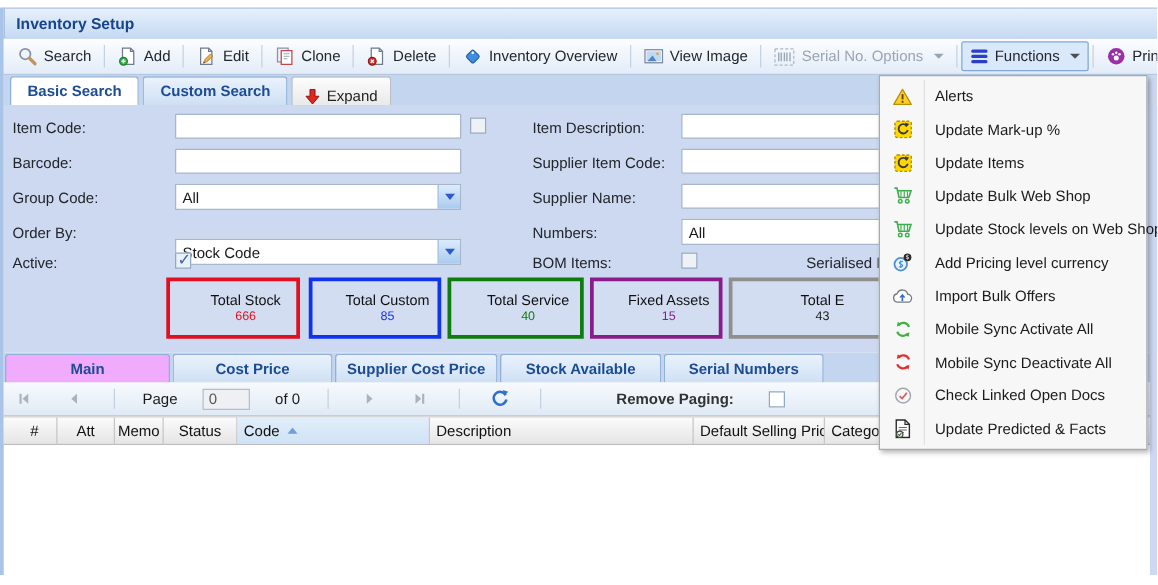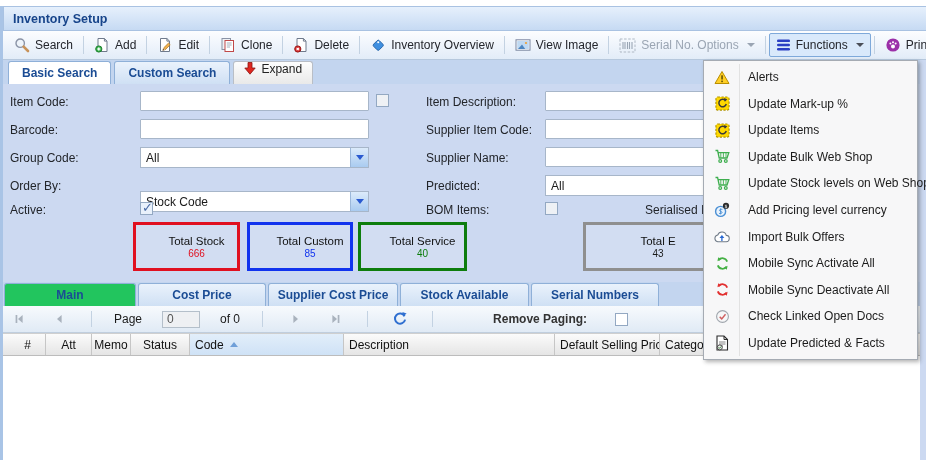--- a/index.html
+++ b/index.html
@@ -28,21 +28,21 @@
          border-top:4px solid #4a4f58;margin-left:3px;}
   .tbtn.disabled .caret{border-top-color:#9aa5b3;}
   .icon{display:inline-flex;align-items:center;justify-content:center;flex:none;}
 
   
   .tabs1{position:absolute;left:3px;top:60px;right:6px;height:24px;background:#c3d5ef;
          display:flex;align-items:flex-end;padding-left:5px;gap:3px;box-sizing:border-box;}
   .tab1{height:22px;display:flex;align-items:center;padding:0 13px;border:1px solid #8fb0d8;border-bottom:none;
         border-radius:3px 3px 0 0;background:linear-gradient(#eaf2fc,#cfe0f4);color:#1b4c94;font-weight:bold;}
   .tab1.active{background:#fff;}
-  .expand-btn{height:22px;display:flex;align-items:flex-start;gap:5px;padding:0 10px;border:1px solid #b9bec6;border-bottom:none;
+  .expand-btn{height:22px;display:flex;align-items:flex-end;gap:5px;padding:0 10px;border:1px solid #b9bec6;border-bottom:none;
         border-radius:3px 3px 0 0;background:linear-gradient(#fdfdfd,#e9e9e9);color:#222;}
 
   
   .form{position:absolute;left:3px;top:84px;right:0;height:198px;background:#ccd9f1;}
   .flabel{position:absolute;color:#22252a;}
   .tinput{position:absolute;height:20px;background:#fff;border:1px solid #a7b6c9;box-sizing:border-box;border-radius:1px;
           font:inherit;padding:0 4px;}
   .combo{position:absolute;height:21px;background:#fff;border:1px solid #a7b6c9;box-sizing:border-box;}
   .combo .val{position:absolute;left:5px;top:3px;}
   .combo .arrow{position:absolute;right:0;top:0;bottom:0;width:17px;
@@ -60,21 +60,21 @@
              display:flex;flex-direction:column;align-items:center;justify-content:center;gap:1px;box-sizing:border-box;padding-left:20px;}
   .total-box .tl{font-size:11.5px;color:#101010;}
   .total-box .tv{font-size:10px;font-weight:normal;}
 
   
   .tabs2{position:absolute;left:3px;top:282px;right:6px;height:24px;background:#c3d5ef;
          display:flex;align-items:flex-end;padding-left:1px;gap:2px;box-sizing:border-box;}
   .tab2{height:22px;width:126px;display:flex;align-items:center;justify-content:center;
         border:1px solid #8fb0d8;border-bottom:none;border-radius:3px 3px 0 0;
         background:linear-gradient(#eaf2fc,#cfe0f4);color:#1b4c94;font-weight:bold;}
-  .tab2.active{background:#22c55e;}
+  .tab2.active{background:#f0abfc;}
 
   
   .pager{position:absolute;left:3px;top:306px;right:6px;height:27px;
          background:linear-gradient(#f7fafd,#e0eaf5);border-bottom:1px solid #c0cede;
          display:flex;align-items:center;padding:0 6px;gap:20px;box-sizing:border-box;}
   .pbtn{display:flex;align-items:center;justify-content:center;width:20px;height:20px;}
   .psep{width:1px;height:16px;background:#c3d2e2;margin:0 2px;}
   .page-input{width:38px;height:17px;background:#eef0f3;border:1px solid #b4bfca;box-sizing:border-box;
               font:inherit;color:#555;padding:0 4px;}
 
@@ -284,21 +284,21 @@
 
     <span class="flabel" style="left:423px;top:11px;">Item Description:</span>
     <input class="tinput" style="left: 542px; top: 7px; width: 318px;" type="text">
 
     <span class="flabel" style="left:423px;top:39px;">Supplier Item Code:</span>
     <input class="tinput" style="left: 542px; top: 35px; width: 318px;" type="text">
 
     <span class="flabel" style="left:423px;top:67px;">Supplier Name:</span>
     <input class="tinput" style="left: 542px; top: 63px; width: 318px;" type="text">
 
-    <span class="flabel" style="left:423px;top:95px;">Predicted:</span>
+    <span class="flabel" style="left:423px;top:95px;">Numbers:</span>
     <div class="combo" style="left:542px;top:91px;width:318px;">
       <span class="val">All</span>
       <span class="arrow">
           <i></i>
         </span>
     </div>
 
     <span class="flabel" style="left:423px;top:119px;">BOM Items:</span>
     <span class="cb" style="left:542px;top:118px;"></span>
     <span class="flabel" style="left:642px;top:119px;">Serialised It</span>
@@ -308,20 +308,24 @@
     <span class="tl">Total Stock</span>
     <span class="tv" style="color: rgb(224, 16, 32);">666</span>
   </div>
   <div class="total-box" style="left: 247px; width: 106px; border-color: rgb(17, 51, 238);">
     <span class="tl">Total Custom</span>
     <span class="tv" style="color: rgb(17, 51, 238);">85</span>
   </div>
   <div class="total-box" style="left: 358px; width: 109px; border-color: rgb(13, 125, 13);">
     <span class="tl">Total Service</span>
     <span class="tv" style="color: rgb(13, 125, 13);">40</span>
+  </div>
+  <div class="total-box" style="left: 472px; width: 106px; border-color: rgb(138, 27, 138);">
+    <span class="tl">Fixed Assets</span>
+    <span class="tv" style="color: rgb(138, 27, 138);">15</span>
   </div>
   <div class="total-box" style="left: 583px; width: 130px; border-color: rgb(143, 143, 143);">
     <span class="tl">Total E</span>
     <span class="tv" style="color: rgb(26, 26, 26);">43</span>
   </div>
 
   <div class="tabs2">
     <div class="tab2 active" style="width:130px;">
         <span>Main</span>
       </div>

